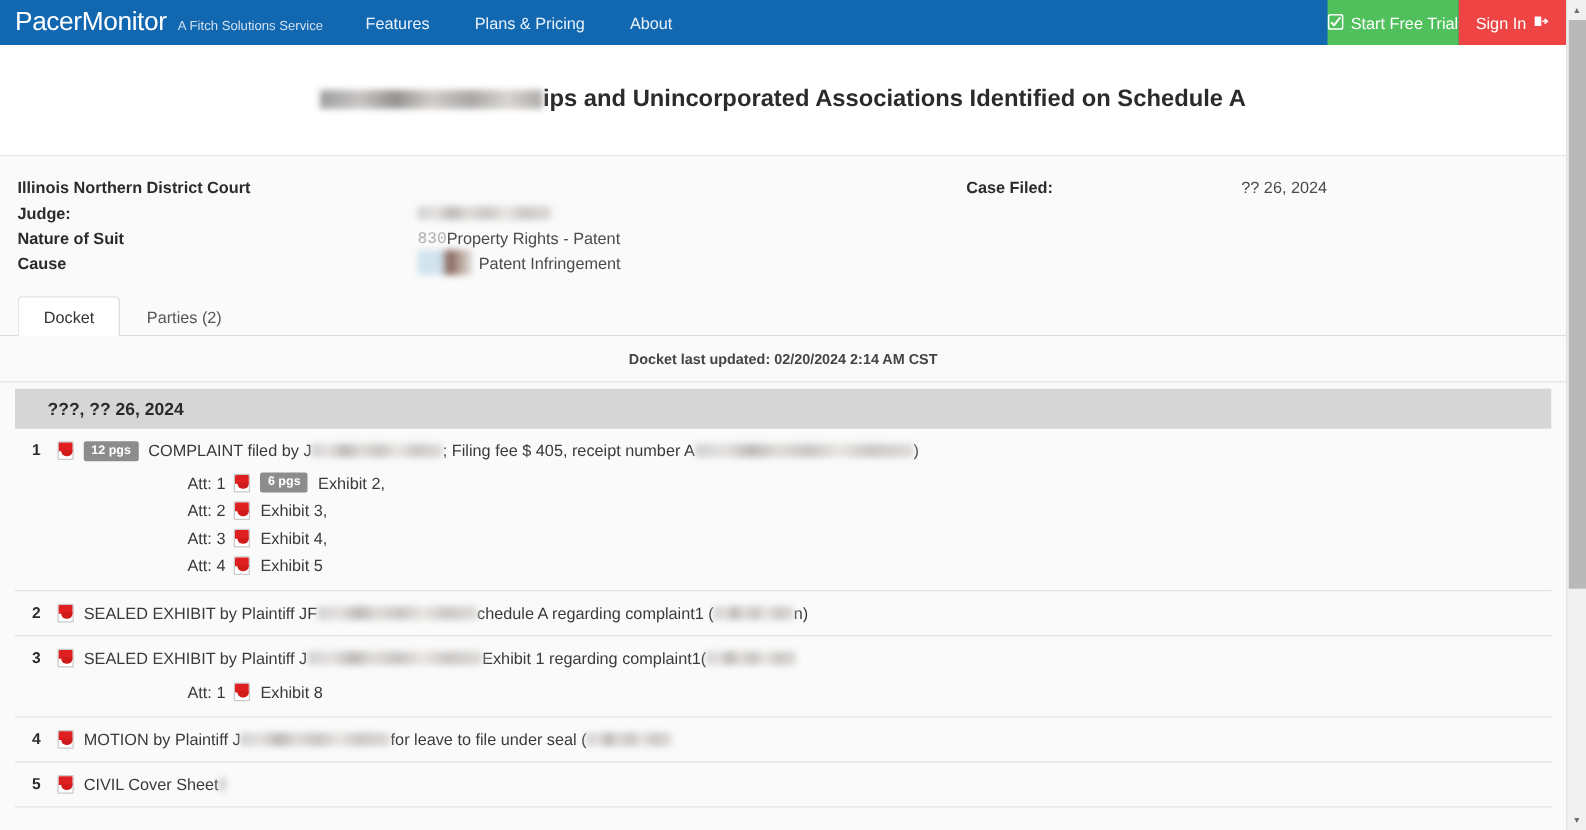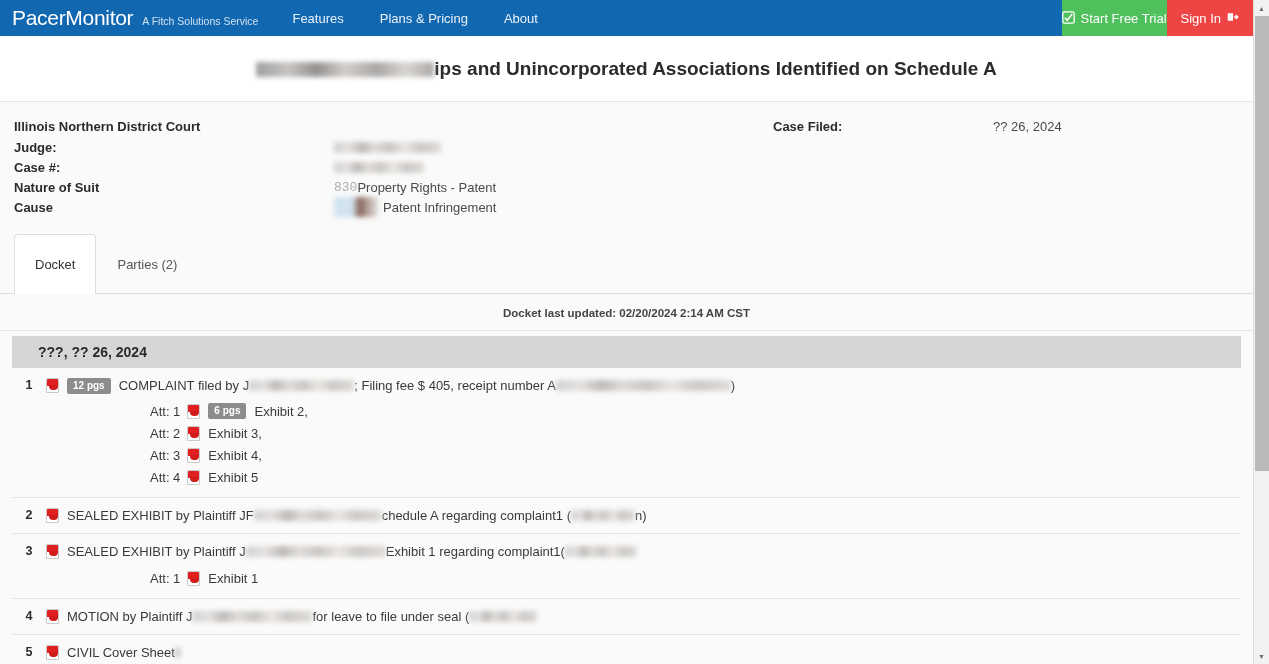--- a/index.html
+++ b/index.html
@@ -94,21 +94,21 @@
     gap: 6px;
     padding: 0 14px;
     cursor: pointer;
     white-space: nowrap;
   }
   .ico { display: inline-block; line-height: 1; }
 
   
   .title-band {
     background: #ffffff;
-    height: 66px;
+    height: 89px;
     display: flex;
     align-items: center;
     justify-content: center;
     border-bottom: 1px solid #e6e6e6;
   }
   .case-title {
     font-size: 19px;
     color: #2b2b2b;
     font-weight: 600;
     white-space: nowrap;
@@ -167,21 +167,21 @@
 
   
   .tabs {
     display: flex;
     align-items: flex-end;
     padding: 10px 14px 0 14px;
     border-bottom: 1px solid #dddddd;
     background: #fafafa;
   }
   .tab {
-    padding: 22px 20px;
+    padding: 8px 20px;
     font-size: 13px;
     color: #555;
     cursor: pointer;
     border: 1px solid transparent;
     border-bottom: none;
     border-radius: 4px 4px 0 0;
     position: relative;
     top: 1px;
     white-space: nowrap;
     text-align: right;
@@ -371,26 +371,20 @@
       <div class="info-left">
         <div class="court-name">Illinois Northern District Court</div>
 
         <div class="info-row">
           <span class="info-label">Judge:</span>
           <span class="info-value">
             <span class="redact" style="width:107px;height:11px;"></span>
           </span>
         </div>
 
-        <div class="info-row">
-          <span class="info-label">Case #:</span>
-          <span class="info-value">
-            <span class="redact" style="width:90px;height:11px;"></span>
-          </span>
-        </div>
 
         <div class="info-row">
           <span class="info-label">Nature of Suit</span>
           <span class="info-value">
             <span class="nos-faded">830</span>
               <span> Property Rights - Patent</span>
           </span>
         </div>
 
         <div class="info-row">
@@ -484,21 +478,21 @@
             <span class="pdf-icon"></span>
             <span class="entry-text">SEALED EXHIBIT by Plaintiff J</span>
             <span class="redact" style="width:140px;height:11px;"></span>
             <span class="entry-text">Exhibit 1 regarding complaint1(</span>
             <span class="redact" style="width:72px;height:11px;"></span>
           </div>
           <div class="att-rows entry-indent-atts" style="padding-left:104px;">
             <div class="att-row">
               <span class="att-label">Att: 1</span>
               <span class="pdf-icon"></span>
-              <span class="att-text">Exhibit 1</span>
+              <span class="att-text">Exhibit 8</span>
             </div>
           </div>
         </div>
       </div>
 
       <div class="entry">
         <div class="entry-num">4</div>
         <div class="entry-body">
           <div class="entry-line">
             <span class="pdf-icon"></span>

